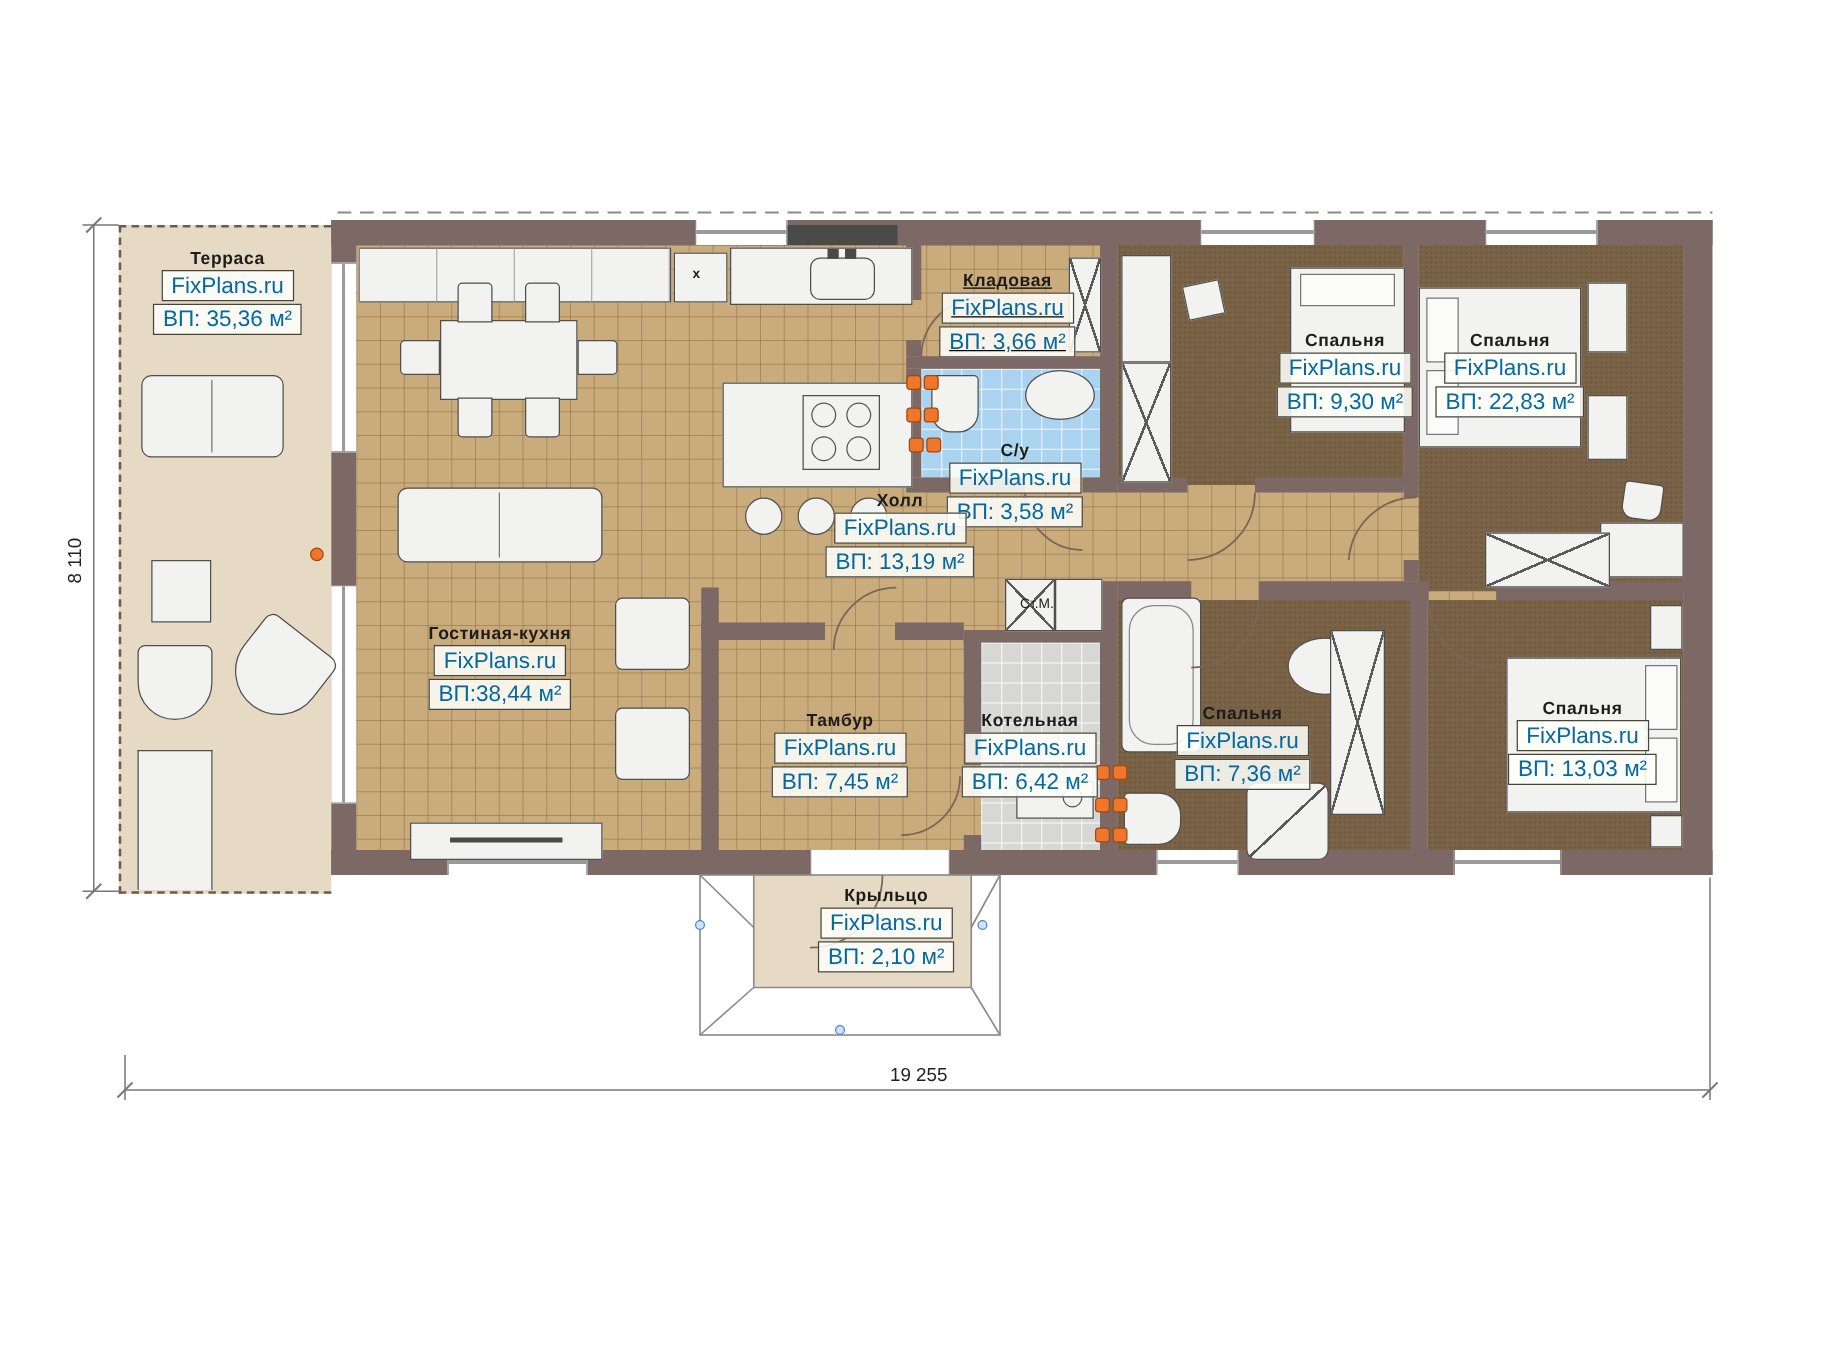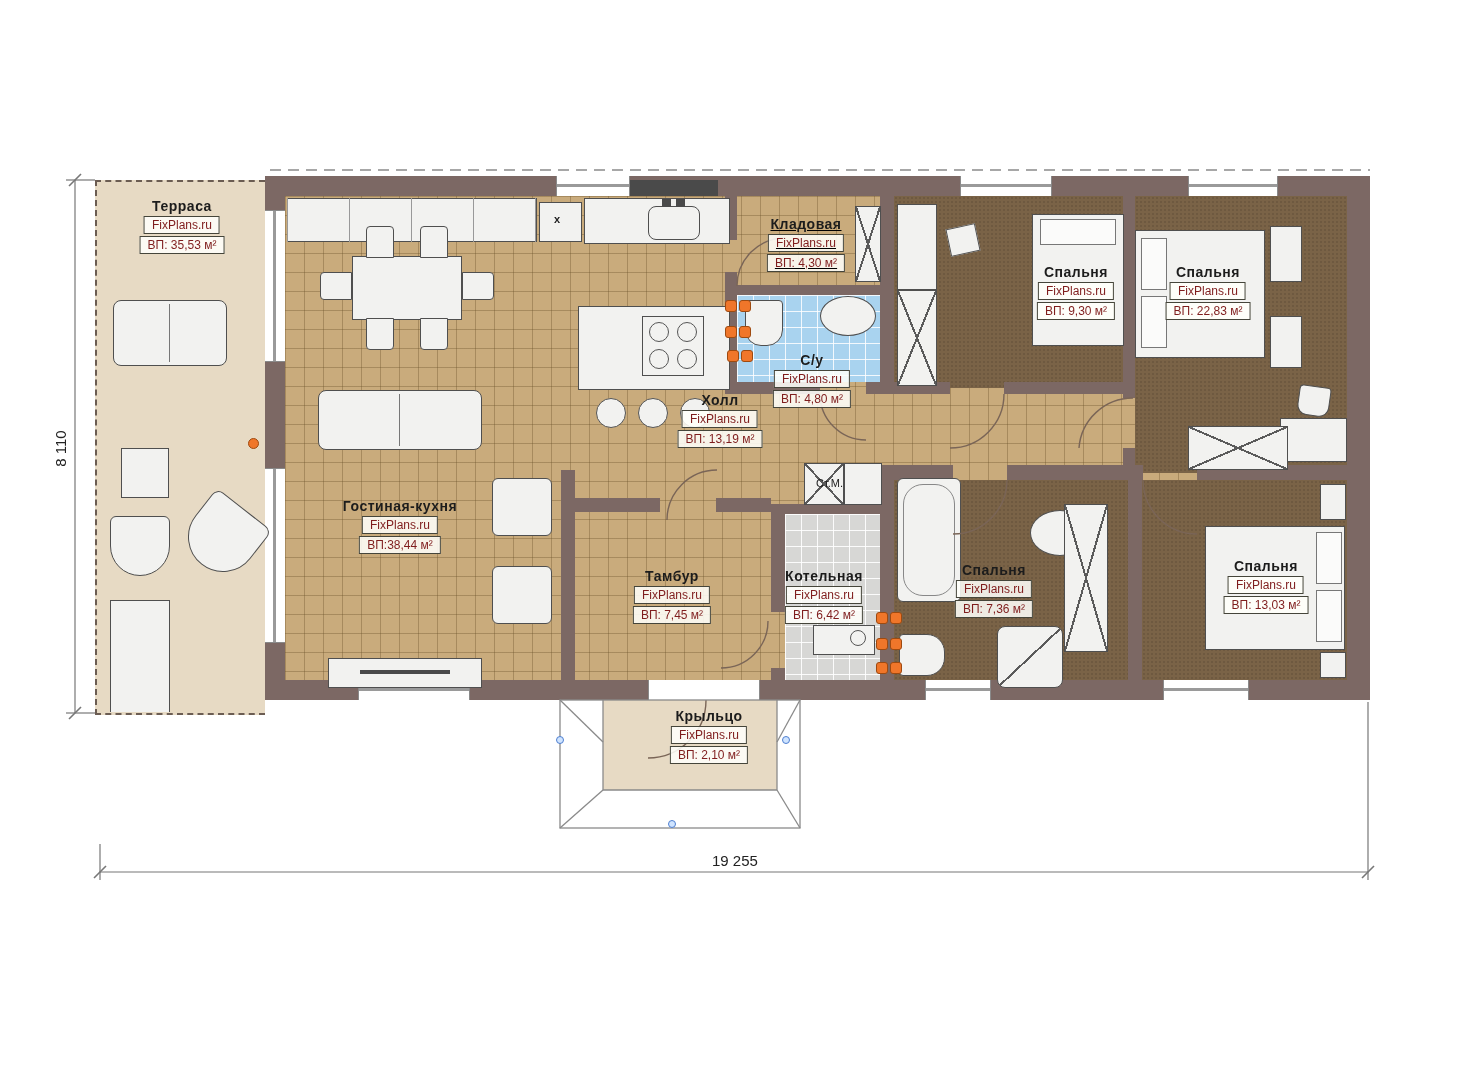--- a/index.html
+++ b/index.html
@@ -30,21 +30,21 @@
                      linear-gradient(to bottom right,transparent calc(50% - 1px),#5a5a5a calc(50% - 1px) calc(50% + 1px),transparent calc(50% + 1px));}
   .win-h{position:absolute;background:#fff;
     background-image:linear-gradient(to bottom,transparent 42%,#9a9a9a 42%,#9a9a9a 56%,transparent 56%);
     border-left:1px solid #8a8a8a;border-right:1px solid #8a8a8a;box-sizing:border-box;}
   .win-v{position:absolute;background:#fff;
     background-image:linear-gradient(to right,transparent 42%,#9a9a9a 42%,#9a9a9a 56%,transparent 56%);
     border-top:1px solid #8a8a8a;border-bottom:1px solid #8a8a8a;box-sizing:border-box;}
   .room-label{position:absolute;transform:translateX(-50%);text-align:center;z-index:30;}
   .room-name{font-size:14px;font-weight:bold;color:#1c1c1c;white-space:nowrap;letter-spacing:.5px;}
   .room-box{display:block;margin:2px auto 0 auto;width:max-content;border:1px solid #45453a;
-    background:rgba(255,255,250,.87);padding:1px 7px;font-size:12px;color:#7f1d1d;white-space:nowrap;}
+    background:rgba(255,255,250,.87);padding:1px 7px;font-size:18px;color:#0369a1;white-space:nowrap;}
   .rad{position:absolute;width:26px;height:12px;z-index:25;}
   .rad::before,.rad::after{content:"";position:absolute;top:0;width:10px;height:10px;background:#f0762a;border:1px solid #9e4a10;border-radius:3px;}
   .rad::before{left:0;} .rad::after{right:0;}
   .grip{position:absolute;width:8px;height:8px;border-radius:50%;background:#cfe4ff;border:1px solid #4f7fd0;box-sizing:border-box;z-index:26;}
   .stool{position:absolute;border-radius:50%;background:#f2f2f0;border:1px solid #555;box-sizing:border-box;}
   .pillow{position:absolute;background:#fbfbfa;border:1px solid #777;box-sizing:border-box;}
   .dim-text{position:absolute;font-size:15px;color:#222;white-space:nowrap;z-index:30;}
   .small-text{position:absolute;font-size:11px;color:#222;z-index:26;white-space:nowrap;}
   .circle{position:absolute;border:1px solid #555;border-radius:50%;background:transparent;box-sizing:border-box;}
   .dark{position:absolute;background:#4a4a4a;}
@@ -237,39 +237,39 @@
       <line x1="1362" y1="878" x2="1374" y2="866" stroke-width="1.6"></line>
     </g>
   </svg>
 
   <div class="dim-text" style="left:42px;top:440px;transform:rotate(-90deg);transform-origin:center;">8 110</div>
   <div class="dim-text" style="left:712px;top:852px;">19 255</div>
 
   <div class="room-label" style="left:182px;top:198px;">
     <div class="room-name">Терраса</div>
     <span class="room-box">FixPlans.ru</span>
-    <span class="room-box">ВП: 35,53 м²</span>
+    <span class="room-box">ВП: 35,36 м²</span>
   </div>
 
   <div class="room-label" style="left:400px;top:498px;">
     <div class="room-name">Гостиная-кухня</div>
     <span class="room-box">FixPlans.ru</span>
     <span class="room-box">ВП:38,44 м²</span>
   </div>
 
   <div class="room-label" style="left:806px;top:216px;text-decoration:underline;">
     <div class="room-name">Кладовая</div>
     <span class="room-box">FixPlans.ru</span>
-    <span class="room-box">ВП: 4,30 м²</span>
+    <span class="room-box">ВП: 3,66 м²</span>
   </div>
 
   <div class="room-label" style="left:812px;top:306px;margin-top:46px;">
     <div class="room-name">С/у</div>
     <span class="room-box">FixPlans.ru</span>
-    <span class="room-box">ВП: 4,80 м²</span>
+    <span class="room-box">ВП: 3,58 м²</span>
   </div>
 
   <div class="room-label" style="left:720px;top:392px;">
     <div class="room-name">Холл</div>
     <span class="room-box">FixPlans.ru</span>
     <span class="room-box">ВП: 13,19 м²</span>
   </div>
 
   <div class="room-label" style="left:1076px;top:264px;">
     <div class="room-name">Спальня</div>

